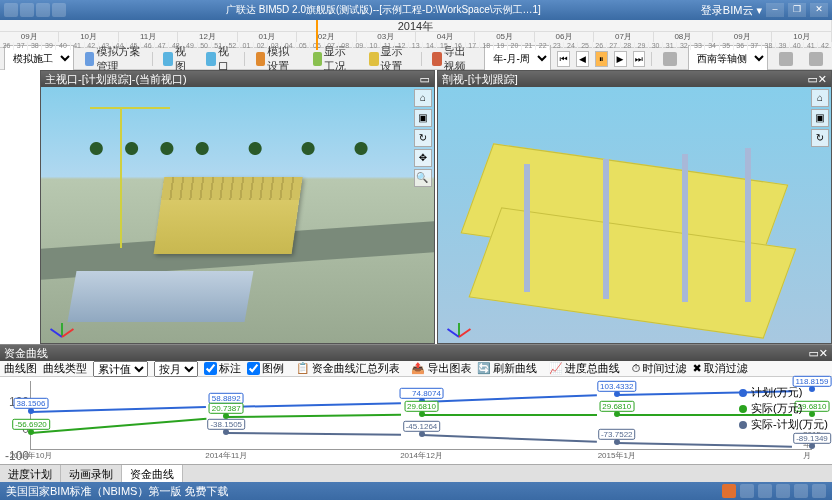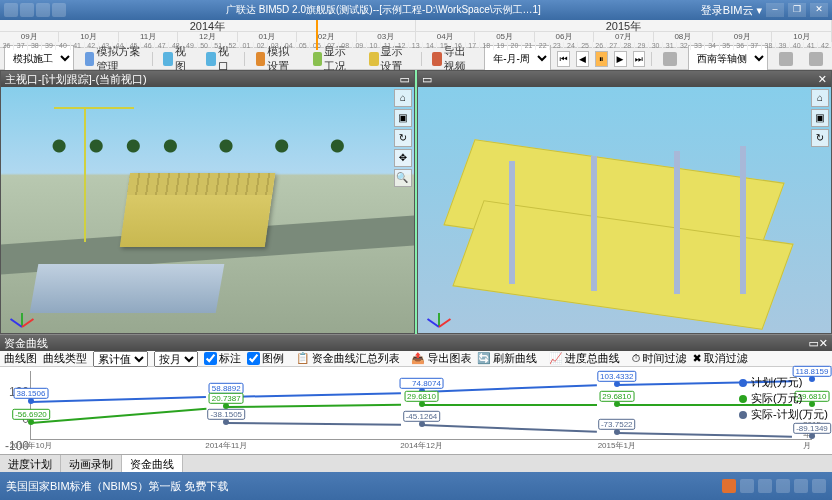--- a/index.html
+++ b/index.html
@@ -18,21 +18,21 @@
 .timeline-weeks { height: 8px; display: flex; position: relative; }
 .timeline-weeks span { flex: 1; text-align: center; border-right: 1px solid #eee; line-height: 8px; font-size: 7px; color: #888; }
 .timeline-marker { position: absolute; left: 38%; top: -22px; width: 2px; height: 30px; background: #f90; }
 .toolbar { height: 22px; background: #f0f0f0; border-bottom: 1px solid #ccc; display: flex; align-items: center; padding: 0 4px; gap: 6px; }
 .toolbar .combo { border: 1px solid #bbb; background: #fff; padding: 1px 4px; height: 27px; font-size: 10px; }
 .toolbar .tb-btn { display: flex; align-items: center; gap: 2px; padding: 1px 4px; cursor: pointer; border: 1px solid transparent; font-size: 10px; color: #333; }
 .toolbar .tb-sep { width: 1px; height: 14px; background: #ccc; }
 .toolbar .tb-ico { width: 14px; height: 14px; background: #6a9de0; border-radius: 2px; }
 .nav-btn { width: 18px; height: 16px; border: 1px solid #bbb; background: #fff; font-size: 9px; text-align: center; line-height: 14px; cursor: pointer; }
 .nav-btn.active { background: #ffb84d; }
-.viewports { flex: 1; display: flex; gap: 2px; background: #86efac; min-height: 0; }
+.viewports { flex: 1; display: flex; gap: 2px; background: #ffffff; min-height: 0; padding-left: 40px; }
 .vp { flex: 1; display: flex; flex-direction: column; background: #fff; border: 1px solid #555; }
 .vp-header { height: 16px; background: linear-gradient(#6a6a6a,#4a4a4a); color: #fff; font-size: 10px; padding: 0 4px; display: flex; align-items: center; }
 .vp-header span:first-child { flex: 1; }
 .vp-body { flex: 1; position: relative; overflow: hidden; }
 .vp-body.left { background: linear-gradient(to bottom, #87ceeb 0%, #b0d8f0 35%, #b8c8b0 36%, #98a890 100%); }
 .vp-body.right { background: linear-gradient(to bottom, #87ceeb 0%, #a8c8e0 100%); }
 .building-main { position: absolute; left: 30%; top: 35%; width: 35%; height: 30%; background: linear-gradient(#e0d070, #c8b850); transform: skewX(-8deg); box-shadow: 2px 2px 4px rgba(0,0,0,0.3); }
 .building-main::before { content:""; position:absolute; top:0; left:0; right:0; height:30%; background: repeating-linear-gradient(90deg, #d0c060 0 8px, #b8a850 8px 10px); }
 .crane { position: absolute; left: 20%; top: 8%; width: 2px; height: 55%; background: #d0d040; }
 .crane::before { content:""; position:absolute; top:0; left:-30px; width: 80px; height: 2px; background: #d0d040; }
@@ -56,21 +56,21 @@
 .xtick { position:absolute; bottom:-12px; font-size:8px; color:#666; transform:translateX(-50%); }
 .legend { position:absolute; right:4px; top:8px; font-size:9px; }
 .legend div { display:flex; align-items:center; gap:4px; margin-bottom:1px; }
 .legend i { width:8px; height:8px; border-radius:50%; display:inline-block; }
 .line { position:absolute; height:2px; }
 .pt { position:absolute; width:6px; height:6px; border-radius:50%; transform:translate(-50%,-50%); }
 .lbl { position:absolute; font-size:8px; background:#fff; border:1px solid; padding:0 2px; border-radius:2px; transform:translate(-50%,-120%); white-space:nowrap; }
 .tabs { height: 18px; background:#e0e0e0; border-top:1px solid #aaa; display:flex; font-size:10px; }
 .tabs div { padding: 2px 8px; border-right:1px solid #bbb; cursor:pointer; }
 .tabs div.active { background:#fff; }
-.status { height: 28px; background: linear-gradient(#4a7ab4,#3a6aa4); color:#fff; font-size:10px; display:flex; align-items:center; padding: 0 6px; }
+.status { height: 18px; background: linear-gradient(#4a7ab4,#3a6aa4); color:#fff; font-size:10px; display:flex; align-items:center; padding: 0 6px; }
 .status span:first-child { flex:1; }
 .status .st-ico { width:14px; height:14px; margin-left:4px; background:rgba(255,255,255,0.2); border-radius:2px; }
 </style>
 </head>
 <body>
 
 <div class="titlebar">
   <div class="tb-left">
     <div class="tb-icon"></div>
     <div class="tb-icon"></div>
@@ -82,21 +82,20 @@
     <span>登录BIM云 ▾</span>
     <div class="win-btn">–</div>
     <div class="win-btn">❐</div>
     <div class="win-btn">✕</div>
   </div>
 </div>
 
 <div class="timeline">
   <div class="timeline-years" id="tl-years">
       <span>2014年</span>
-      <span>2015年</span>
     </div>
   <div class="timeline-months" id="tl-months">
       <span>09月</span>
       <span>10月</span>
       <span>11月</span>
       <span>12月</span>
       <span>01月</span>
       <span>02月</span>
       <span>03月</span>
       <span>04月</span>
@@ -244,20 +243,21 @@
       </div>
       <div class="gizmo">
         <div class="ax" style="background:#3a3; transform:rotate(0deg)"></div>
         <div class="ax" style="background:#33e; transform:rotate(-55deg)"></div>
         <div class="ax" style="background:#e33; transform:rotate(55deg)"></div>
       </div>
     </div>
   </div>
   <div class="vp">
     <div class="vp-header">
+        <span>剖视-[计划跟踪]</span>
         <span>▭</span>
         <span>✕</span>
       </div>
     <div class="vp-body right">
       <div class="floor-slab" style="left:10%; top:30%; width:75%; height:35%; transform:skew(-20deg,8deg)"></div>
       <div class="floor-slab" style="left:12%; top:55%; width:75%; height:35%; transform:skew(-20deg,8deg)"></div>
       <div class="col" style="left:22%; top:30%; height:50%"></div>
       <div class="col" style="left:42%; top:28%; height:55%"></div>
       <div class="col" style="left:62%; top:26%; height:58%"></div>
       <div class="col" style="left:78%; top:24%; height:60%"></div>

